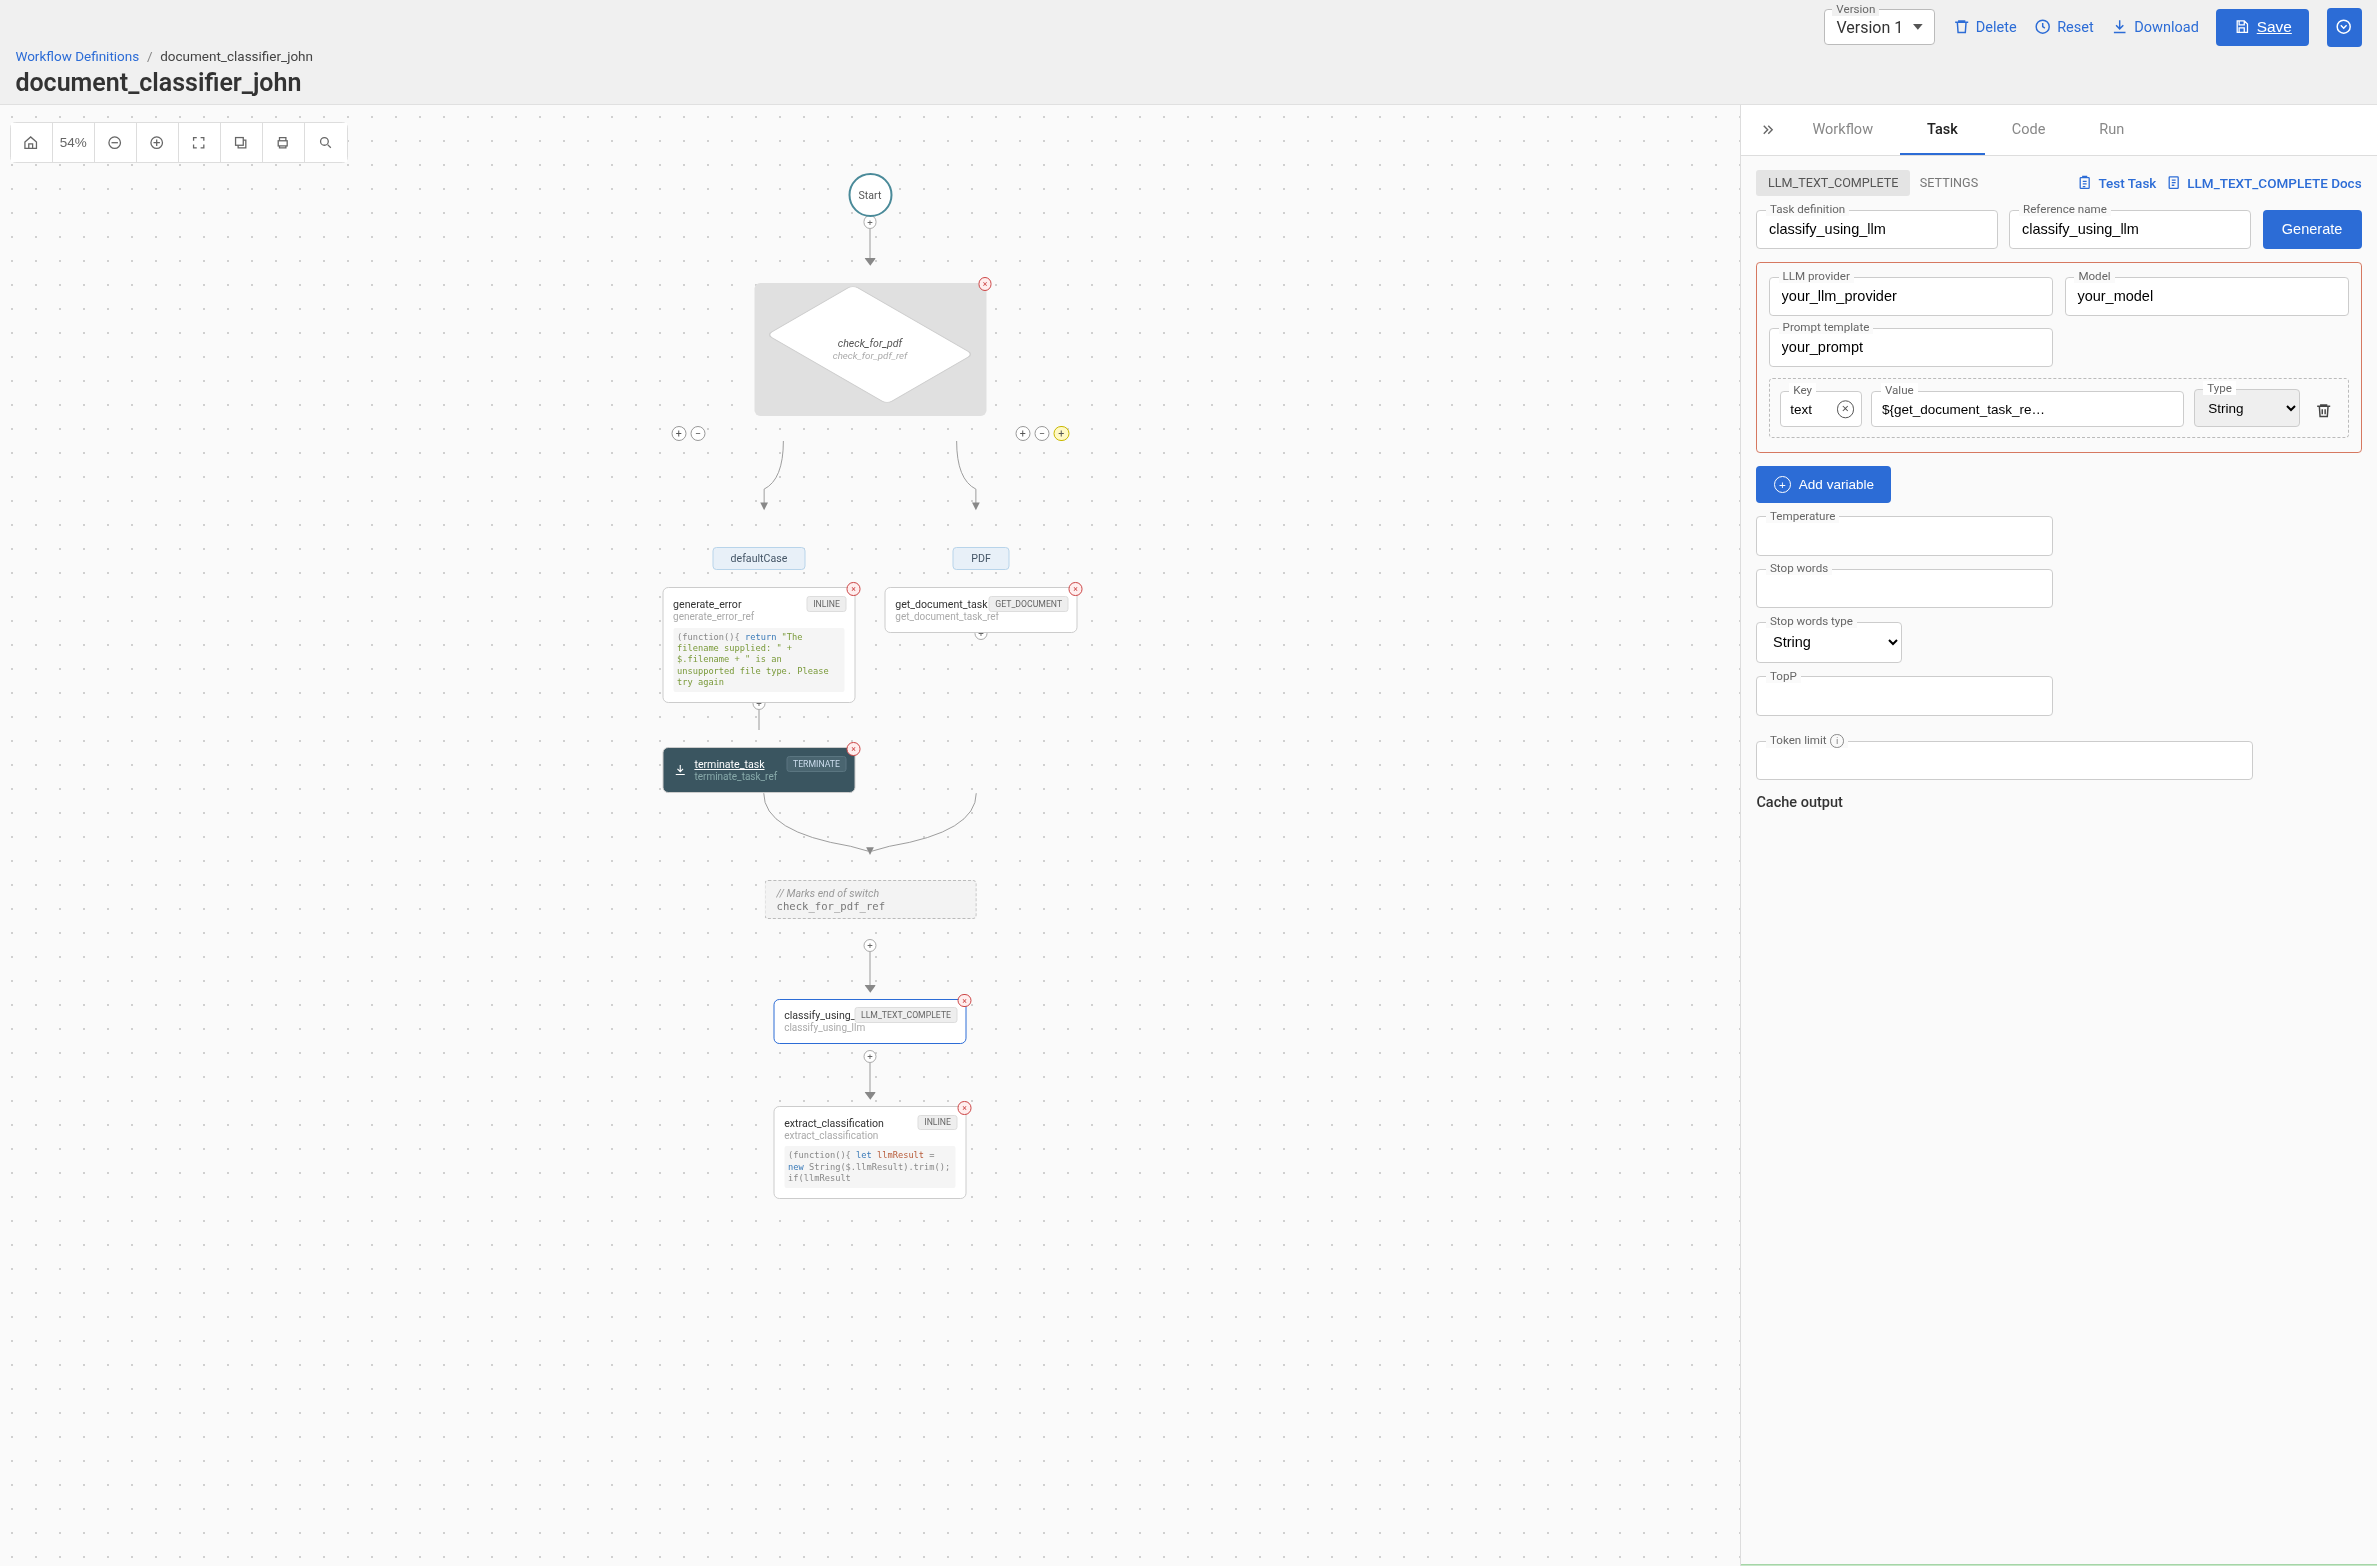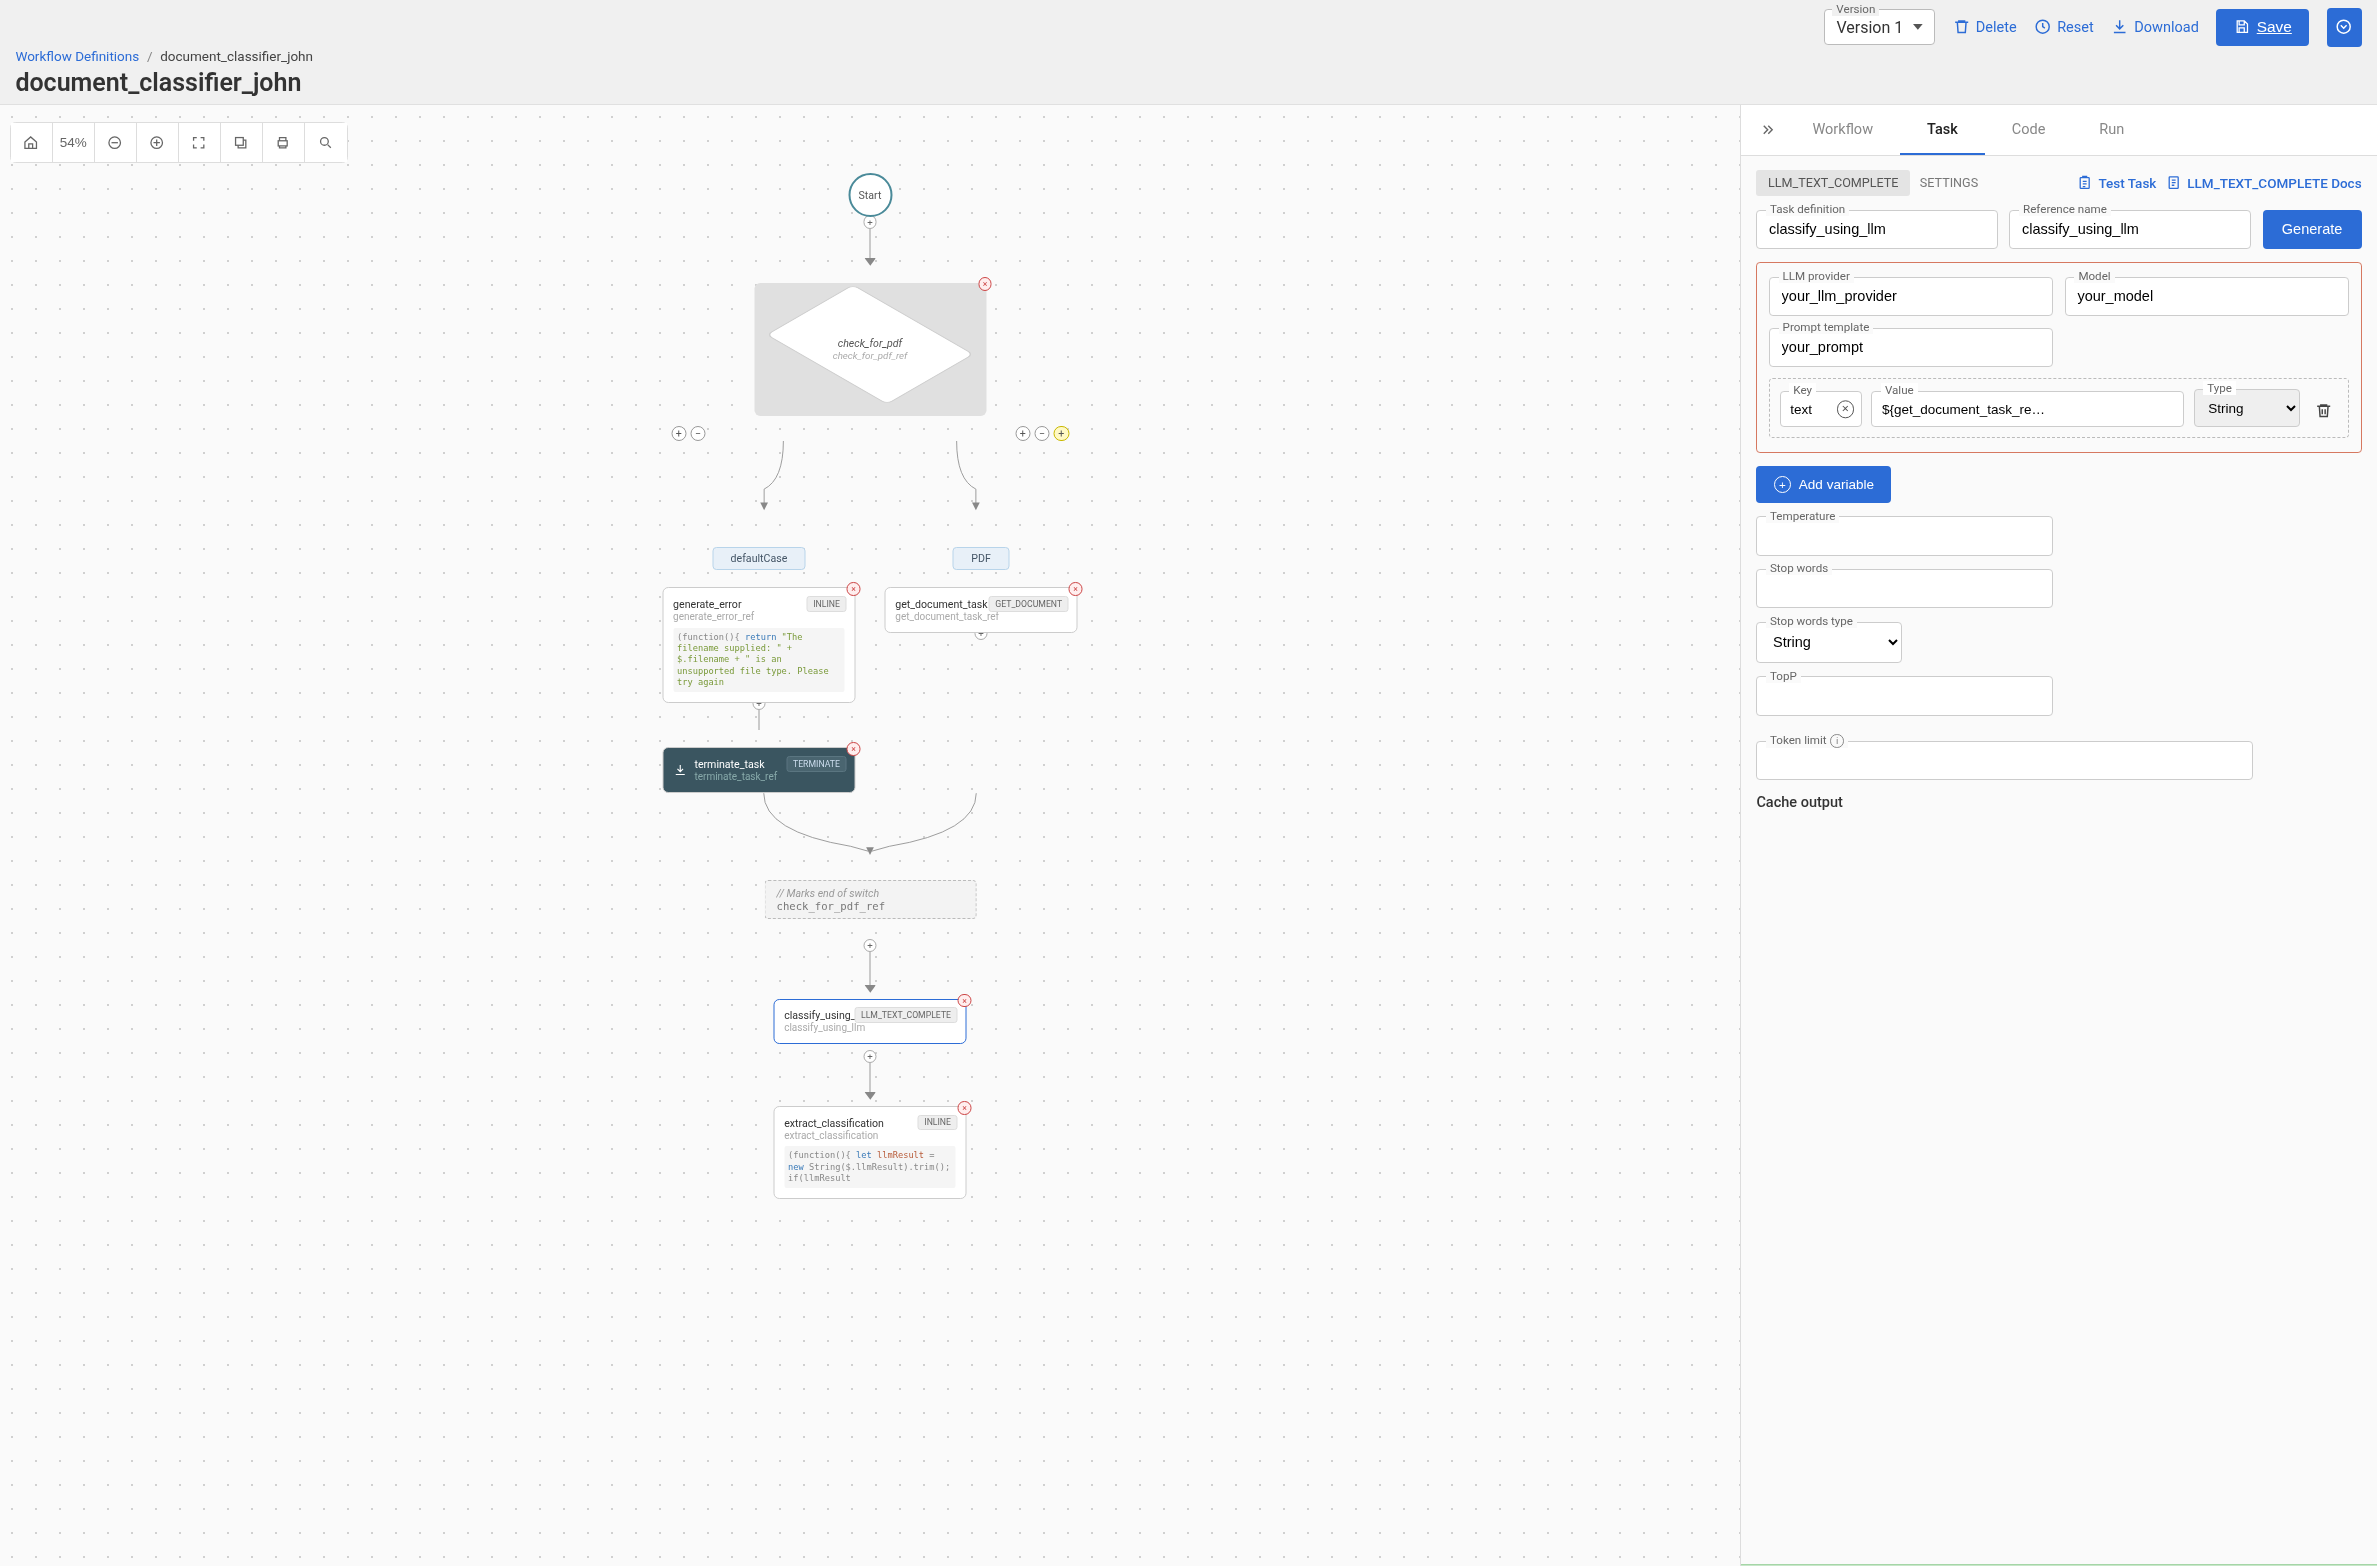--- a/index.html
+++ b/index.html
@@ -44,21 +44,21 @@
 .branch { flex:1; display:flex; flex-direction:column; align-items:center; }
 .branch-label { background:#e8f0f8; border:1px solid #b8d4ea; border-radius:3.9px; padding:3.9px 17.4px; font-size:10.6px; color:#456; }
 .task-node { background:white; border:1px solid #ccc; border-radius:5.8px; padding:9.7px; width:193px; margin-top:17.4px; position:relative; font-size:10.6px; }
 .task-node.selected { border:1.9px solid #2c6cd6; }
 .task-title { color:#333; }
 .task-sub { color:#aaa; font-size:10px; }
 .task-tag { position:absolute; top:7.7px; right:7.7px; background:#eee; border:1px solid #ddd; border-radius:2.9px; padding:1.9px 5.8px; font-size:8.7px; color:#666; }
 .task-snippet { background:#f5f5f5; padding:3.9px; margin-top:5.8px; font-family:monospace; font-size:8.7px; color:#888; line-height:1.3; overflow:hidden; border-radius:1.9px; }
 .snippet-fn { color:#888; } .snippet-kw { color:#3a7ab8; } .snippet-str { color:#7a9a3a; } .snippet-var { color:#b85c3a; }
 .task-node.dark { background:#3a5560; color:white; }
-.task-node.dark .task-title { color:white; }
+.task-node.dark .task-title { color:white;text-decoration:underline; }
 .task-node.dark .task-sub { color:#8aa; }
 .task-node.dark .task-tag { background:#4a6570; border-color:#5a7580; color:#cde;margin-left:12px; }
 .dl-icon { position:absolute; left:9.7px; top:50%; transform:translateY(-50%); color:white; }
 .merge-node { border:1px dashed #bbb; border-radius:3.9px; padding:5.8px 11.6px; background:#f3f3f3; font-size:10.6px; color:#999; margin:19.3px auto; width:212px; text-align:left; font-style:italic; position:relative; }
 .mono { font-family:monospace; font-style:normal; color:#777; }
 
 .side-panel { width: 637px; background: white; border-left: 1px solid #ddd; display: flex; flex-direction: column; overflow:hidden; }
 .sp-tabs { display: flex; align-items: center; border-bottom: 1px solid #ddd; padding: 0 9.7px; }
 .collapse-btn { padding: 9.7px; color: #666; cursor:pointer; }
 .sp-tab { padding: 15.4px 27px; font-size: 14.5px; color: #888; cursor: pointer; border-bottom: 2.9px solid transparent; }

